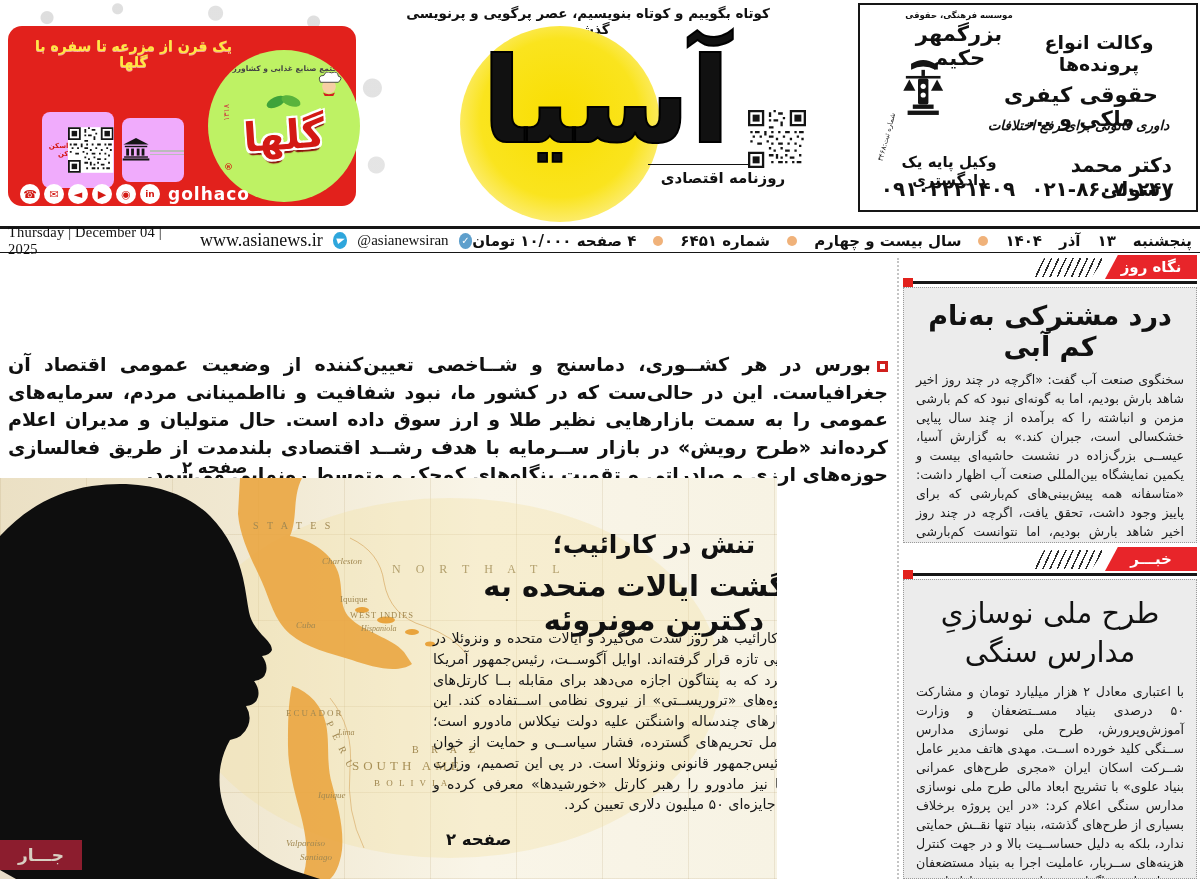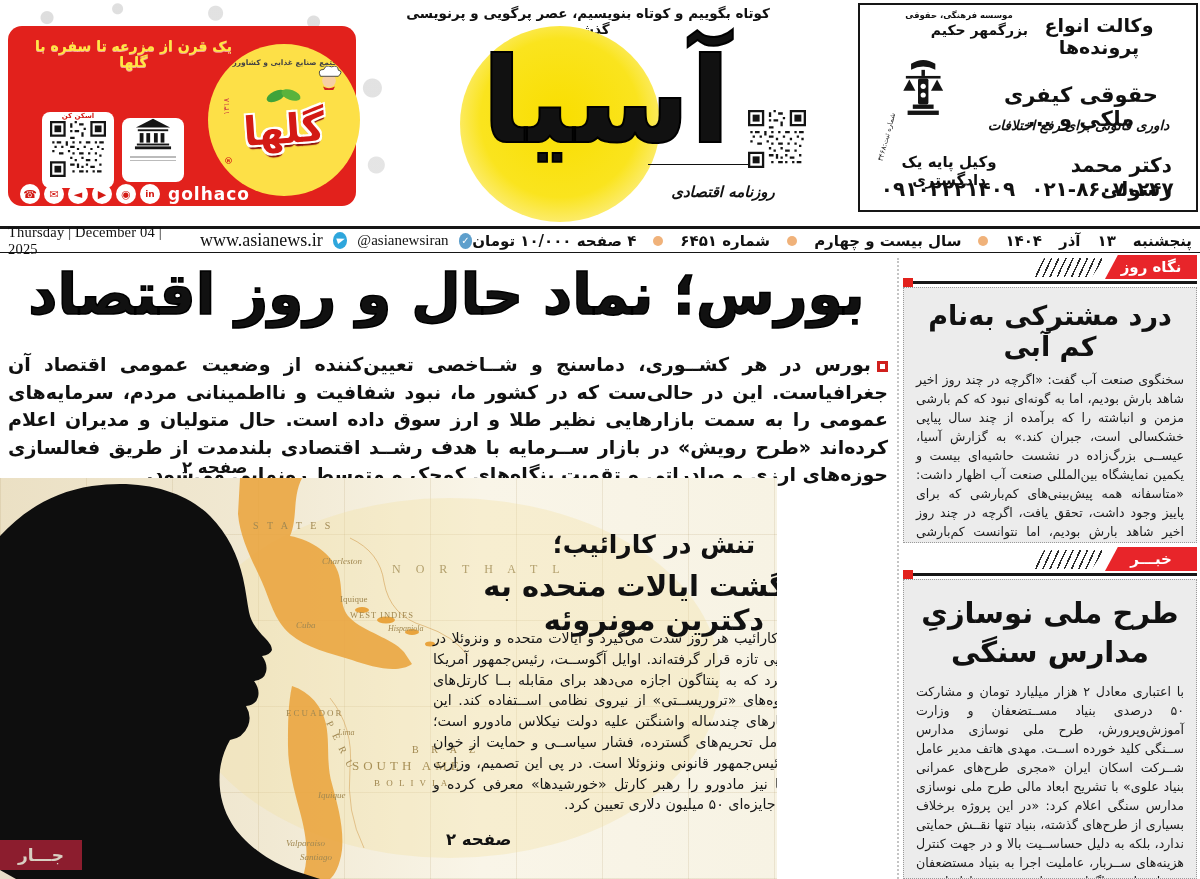--- a/index.html
+++ b/index.html
@@ -13,45 +13,45 @@
   .golha{left:0;top:0;width:392px;height:220px;background:
     radial-gradient(circle at 12% 8%, rgba(160,160,160,.35) 0 6px, transparent 7px),
     radial-gradient(circle at 30% 4%, rgba(150,150,150,.3) 0 5px, transparent 6px),
     radial-gradient(circle at 55% 6%, rgba(150,150,150,.28) 0 7px, transparent 8px),
     radial-gradient(circle at 80% 10%, rgba(150,150,150,.3) 0 6px, transparent 7px),
     radial-gradient(circle at 95% 40%, rgba(160,160,160,.3) 0 9px, transparent 10px),
     radial-gradient(circle at 96% 75%, rgba(160,160,160,.28) 0 8px, transparent 9px),
     #fff}
   .golha-box{position:absolute;left:8px;top:26px;width:348px;height:180px;background:#e2211c;border-radius:14px}
   .golha-slogan{position:absolute;right:120px;top:12px;width:205px;text-align:center;color:#ffe843;font-weight:bold;font-size:14px;text-shadow:0 1px 0 rgba(255,255,255,.55)}
-  .golha-circle{position:absolute;right:-4px;top:18px;width:152px;height:152px;background:#fde047;border-radius:50%;overflow:hidden}
+  .golha-circle{position:absolute;right:-4px;top:24px;width:152px;height:152px;background:#bef264;border-radius:50%;overflow:hidden}
   .golha-sub{position:absolute;top:14px;left:14px;width:124px;text-align:center;font-size:7.5px;color:#444;font-weight:bold}
   .golha-brand{position:absolute;left:0;top:62px;width:152px;text-align:center;font-size:40px;font-weight:bold;color:#d31a14;transform:rotate(-4deg);
     text-shadow:-2px -2px 0 #fff,2px -2px 0 #fff,-2px 2px 0 #fff,2px 2px 0 #fff,0 4px 1px #8c0f0c}
   .golha-reg{position:absolute;left:16px;top:112px;font-size:9px;color:#d31a14;font-weight:bold}
   .golha-year{position:absolute;left:10px;top:58px;font-size:8px;color:#c44;transform:rotate(-90deg)}
-  .wbox{position:absolute;background:#ffffff;border-radius:8px;display:flex;flex-direction:column;align-items:center;justify-content:flex-start}
+  .wbox{position:absolute;background:#f0abfc;border-radius:8px;display:flex;flex-direction:row;align-items:center;justify-content:flex-start}
   .qr-caption{font-size:7px;color:#d31a14;font-weight:bold;margin-bottom:1px}
   .golha-social{position:absolute;left:12px;top:158px;display:flex;align-items:center;gap:4px;direction:ltr}
   .soc{width:20px;height:20px;border-radius:50%;background:#fff;color:#d31a14;font-size:11px;font-weight:bold;display:flex;align-items:center;justify-content:center;line-height:1}
   .golha-handle{color:#fff;font-weight:bold;font-size:17px;margin-left:4px;letter-spacing:1px}
 
   
   .tagline{left:388px;top:5px;width:400px;text-align:center;font-size:13.5px;font-weight:bold}
   .sun{left:460px;top:26px;width:200px;height:196px;border-radius:50%;
     background:radial-gradient(circle at 50% 47%, #f9de00 0%, #fae41e 55%, #fdf096 82%, rgba(253,240,150,0) 100%)}
   .logo{left:436px;top:40px;width:340px;text-align:center;font-size:118px;line-height:1.05;font-weight:bold;-webkit-text-stroke:2px #000}
-  .logo-sub{left:648px;top:164px;width:150px;text-align:center;font-size:15px;font-weight:bold;font-style:italic;border-top:1px solid #111;padding-top:18px}
+  .logo-sub{left:648px;top:164px;width:150px;text-align:center;font-size:15px;font-weight:bold;border-top:1px solid #111;padding-top:4px}
   .qr{display:block}
 
   
   .law{left:858px;top:3px;width:340px;height:209px;border:2px solid #161616;background:#fff;padding:4px 8px}
-  .law-services1{position:absolute;right:12px;top:9px;width:170px;text-align:center;font-size:19px;font-weight:bold}
+  .law-services1{position:absolute;right:12px;top:26px;width:170px;text-align:center;font-size:19px;font-weight:bold}
   .law-orgtype{position:absolute;left:34px;top:5px;width:130px;text-align:center;font-size:8.5px;font-weight:bold}
-  .law-orgname{position:absolute;left:30px;top:17px;width:138px;text-align:right;font-size:14px;font-weight:bold}
+  .law-orgname{position:absolute;left:30px;top:17px;width:138px;text-align:center;font-size:21px;font-weight:bold}
   .law-logo{position:absolute;left:6px;top:38px;width:104px;height:104px}
   .law-reg{position:absolute;left:2px;top:128px;font-size:7px;transform:rotate(-75deg);color:#222}
   .law-services2{position:absolute;right:10px;top:78px;width:210px;text-align:center;font-size:21px;font-weight:bold}
   .law-services3{position:absolute;right:10px;top:112px;width:215px;text-align:center;font-size:13.5px;font-weight:bold;font-style:italic}
   .law-name{position:absolute;right:24px;top:148px;width:140px;text-align:right;font-size:20px;font-weight:bold}
   .law-title{position:absolute;left:14px;top:148px;width:150px;text-align:center;font-size:15px;font-weight:bold}
   .law-phone1{position:absolute;right:16px;top:172px;width:155px;text-align:center;font-size:20px;font-weight:bold;direction:ltr}
   .law-phone2{position:absolute;left:8px;top:172px;width:160px;text-align:center;font-size:20px;font-weight:bold;direction:ltr}
 
   
@@ -77,21 +77,21 @@
   .sec-head{left:903px;width:294px;height:24px}
   .hatch{position:absolute;right:92px;top:3px;width:74px;height:19px;
     background:repeating-linear-gradient(115deg,transparent 0 5px,#2c2c2c 5px 6.5px);
     clip-path:polygon(18% 0,100% 0,82% 100%,0 100%)}
   .sec-label{position:absolute;right:0;top:0;width:92px;height:24px;background:#e8252a;color:#fff;font-weight:bold;font-size:15px;
     display:flex;align-items:center;justify-content:center;clip-path:polygon(14% 0,100% 0,100% 100%,0 100%)}
   .sec-line{left:903px;width:294px;border-top:3px solid #161616}
   .sec-line .rsq{position:absolute;left:0;top:-6px;width:10px;height:10px;background:#e2211c}
   .graybox{left:903px;width:294px;background:#ececec;border:1.5px dotted #9a9a9a;padding:8px 12px;overflow:hidden}
   .gb-title{text-align:center;font-weight:bold;font-size:27px;letter-spacing:-.5px;margin:4px 0 8px}
-  .gb-title2{text-align:center;font-weight:bold;font-size:29px;line-height:39px;margin:6px 0 10px}
+  .gb-title2{text-align:center;font-weight:normal;font-size:29px;line-height:39px;margin:6px 0 10px}
   .gb-body{font-size:12.6px;line-height:19px;text-align:justify;color:#1c1c1c}
 
   
   .feature{left:0;top:478px;width:777px;height:401px;overflow:hidden;
     background:
       repeating-linear-gradient(0deg, rgba(168,142,90,.16) 0 1px, transparent 1px 86px),
       repeating-linear-gradient(90deg, rgba(168,142,90,.16) 0 1px, transparent 1px 86px),
       linear-gradient(90deg,#ebe0c4 0%,#f1e9d3 35%,#f9f5e8 62%,#f7f3e4 100%)}
   .feature svg.scene{position:absolute;left:0;top:0}
   .mlabel{position:absolute;font-family:"Liberation Serif","DejaVu Serif",serif;color:#a18851}
@@ -228,21 +228,20 @@
       <span>۱۴۰۴</span>
       <span class="dot"></span>
       <span>سال بیست و چهارم</span>
       <span class="dot"></span>
       <span>شماره ۶۴۵۱</span>
       <span class="dot"></span>
       <span>۴ صفحه ۱۰/۰۰۰ تومان</span>
     </div>
   </div>
 
-  <h1 class="abs headline fa">بورس؛ نماد حال و روز اقتصاد</h1>
   <p class="abs lead fa"><span class="sq"></span><span>بورس در هر کشــوری، دماسنج و شــاخصی تعیین‌کننده از وضعیت عمومی اقتصاد آن جغرافیاست. این در حالی‌ست که در کشور ما، نبود شفافیت و نااطمینانی مردم، سرمایه‌های عمومی را به سمت بازارهایی نظیر طلا و ارز سوق داده است. حال متولیان و مدیران اعلام کرده‌اند «طرح رویش» در بازار ســرمایه با هدف رشــد اقتصادی بلندمدت از طریق فعالسازی حوزه‌های ارزی و صادراتی و تقویت بنگاه‌های کوچک و متوسط رونمایی می‌شود.</span></p>
   <div class="abs pageref fa" style="left:182px;top:458px">صفحه ۲</div>
 
   <div class="abs vsep"></div>
 
   <div class="abs sec-head" style="top:255px">
     <div class="hatch"></div>
     <div class="sec-label fa">نگاه روز</div>
   </div>
   <div class="abs sec-line" style="top:281px">
@@ -279,21 +278,21 @@
       <path d="M330,220 q24,30 20,70 q-4,44 14,80" fill="none" stroke="#cf9747" stroke-width="1" opacity="0.5"></path>
       <path d="M0,401 L0,58 C22,34 52,14 92,8 C140,1 184,12 210,38 C228,56 238,78 243,100 C246,113 247,124 249,134 C251,144 257,152 265,160 Q272,167 272,172 Q270,177 262,178 Q268,186 266,194 Q264,202 254,203 Q260,211 258,219 Q256,227 246,228 Q252,238 248,248 Q243,260 230,262 Q222,276 220,292 C218,312 222,330 232,346 C242,362 262,380 292,392 L320,401 Z" fill="#0e0e0e"></path>
     </svg>
 
     <span class="mlabel" style="left:253px;top:42px;font-size:10px;letter-spacing:3px">S T A T E S</span>
     <span class="mlabel" style="left:322px;top:78px;font-size:9px;font-style:italic">Charleston</span>
     <span class="mlabel" style="left:392px;top:84px;font-size:12px;letter-spacing:6px;color:#b3a06d">N O R T H   A T L</span>
     <span class="mlabel" style="left:340px;top:116px;font-size:9px">Iquique</span>
     <span class="mlabel" style="left:350px;top:132px;font-size:8.5px;letter-spacing:1px">WEST INDIES</span>
     <span class="mlabel" style="left:296px;top:142px;font-size:9px;font-style:italic">Cuba</span>
-    <span class="mlabel" style="left:388px;top:146px;font-size:8px;font-style:italic">Hispaniola</span>
+    <span class="mlabel" style="left:361px;top:146px;font-size:8px;font-style:italic">Hispaniola</span>
     <span class="mlabel" style="left:286px;top:230px;font-size:9px;letter-spacing:2px">ECUADOR</span>
     <span class="mlabel" style="left:314px;top:262px;font-size:10px;letter-spacing:3px;transform:rotate(64deg)">P E R U</span>
     <span class="mlabel" style="left:338px;top:250px;font-size:8px;font-style:italic">Lima</span>
     <span class="mlabel" style="left:352px;top:280px;font-size:13px;letter-spacing:4px;color:#a89057">SOUTH AME</span>
     <span class="mlabel" style="left:374px;top:300px;font-size:9px;letter-spacing:2px">B O L I V I A</span>
     <span class="mlabel" style="left:412px;top:266px;font-size:10px;letter-spacing:5px">B R A Z</span>
     <span class="mlabel" style="left:318px;top:312px;font-size:9px;font-style:italic">Iquique</span>
     <span class="mlabel" style="left:286px;top:360px;font-size:9px;font-style:italic">Valparaiso</span>
     <span class="mlabel" style="left:300px;top:374px;font-size:9px;font-style:italic">Santiago</span>
 

